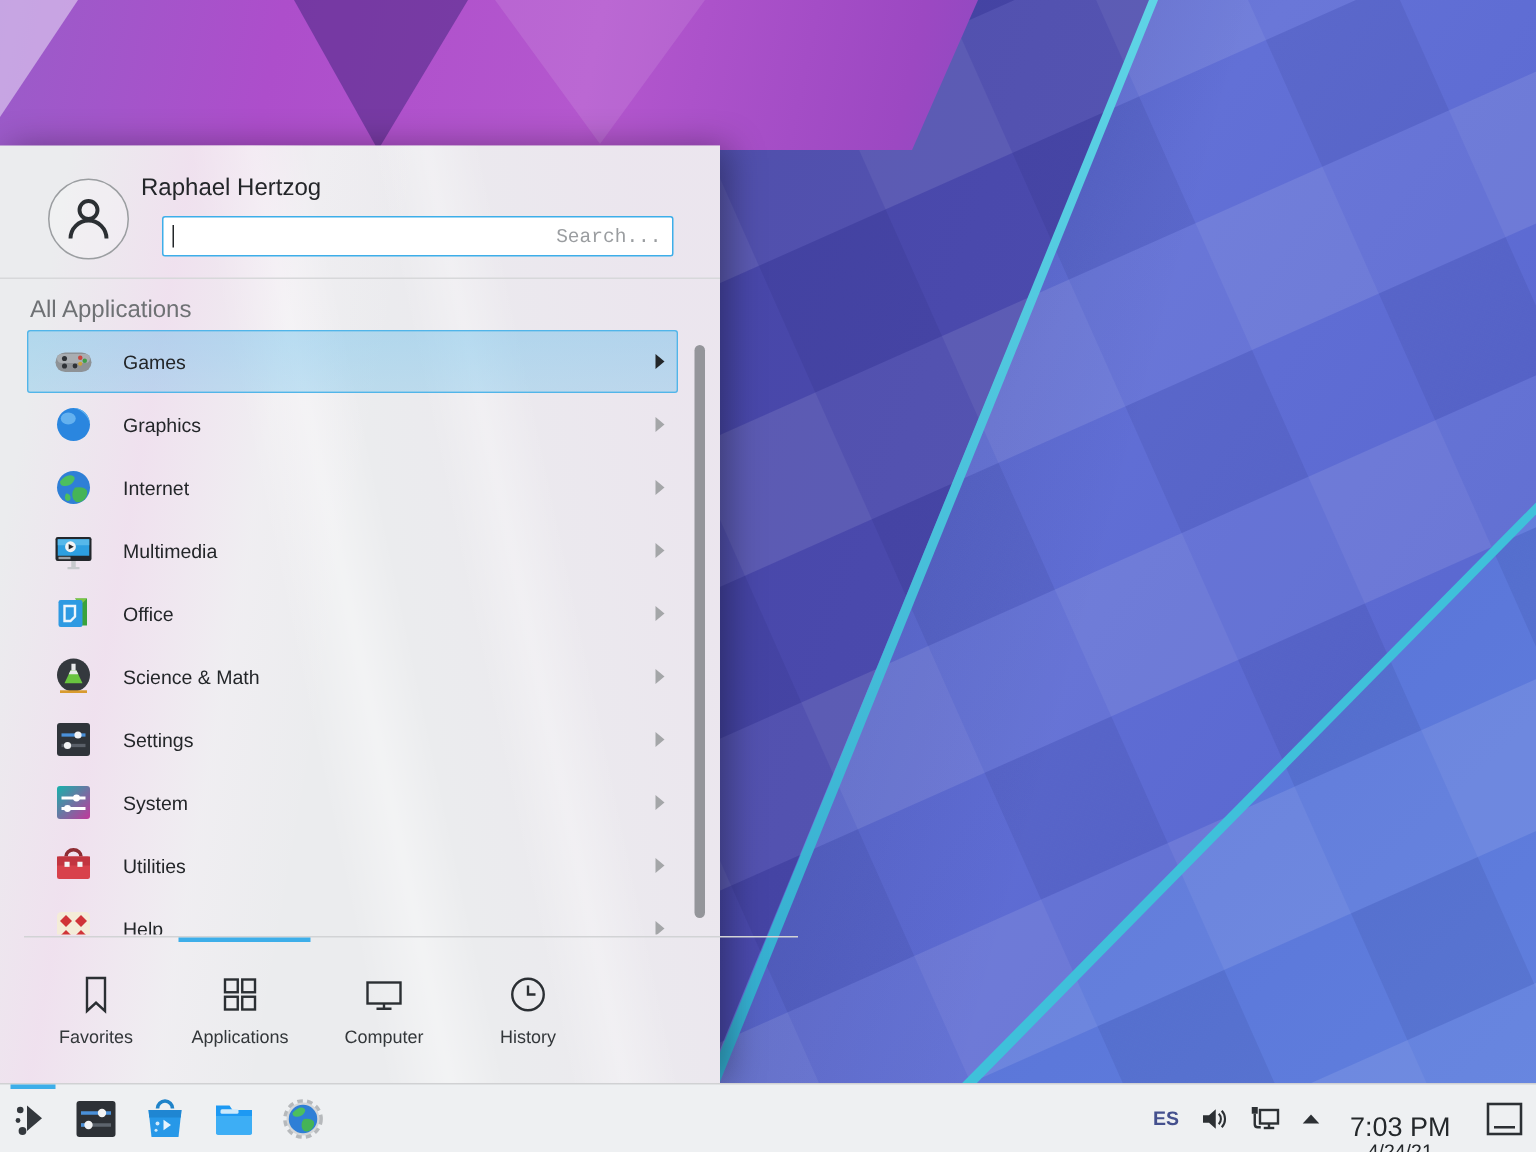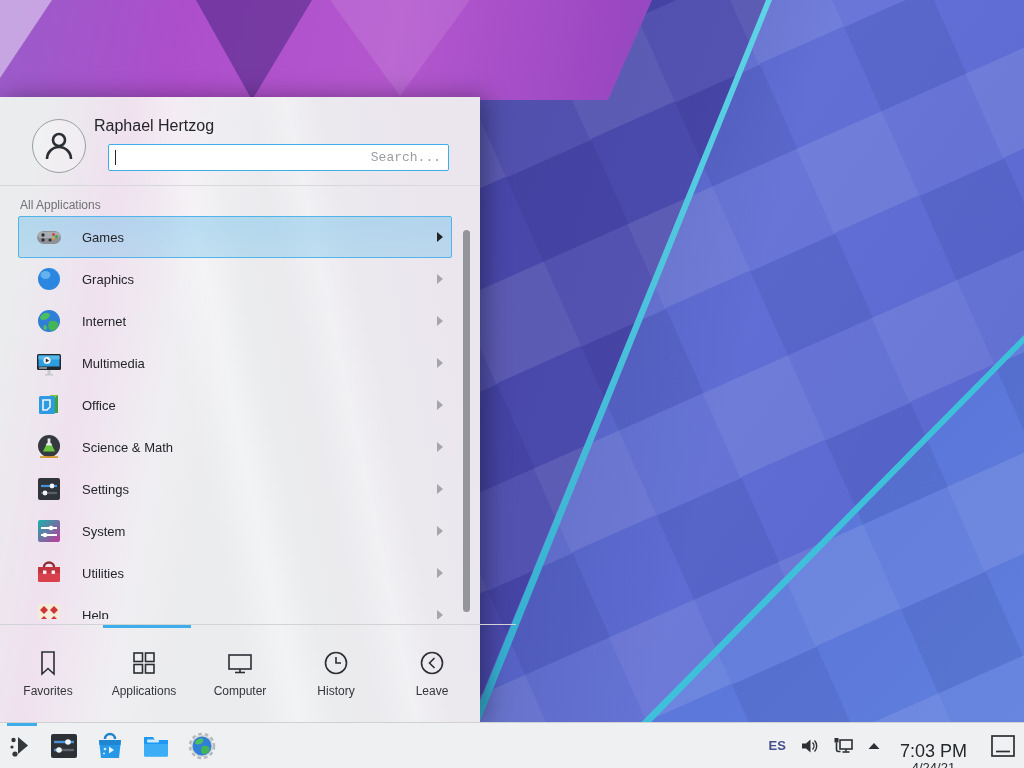--- a/index.html
+++ b/index.html
@@ -39,35 +39,35 @@
   .menu-header{position:relative;height:88px;border-bottom:1px solid #d7d8da;}
   .avatar{position:absolute;left:32px;top:22px;width:52px;height:52px;border:1px solid #9b9ea1;
     border-radius:50%;display:flex;align-items:center;justify-content:center;background:rgba(255,255,255,.25);}
   .user-name{position:absolute;left:94px;top:20px;font-size:16px;color:#232629;}
   .search-wrap{position:absolute;left:108px;top:47px;width:341px;height:27px;}
   .search-input{width:100%;height:100%;box-sizing:border-box;border:1px solid #3daee9;border-radius:2px;
     background:#fff;padding:0 7px;font-size:13px;font-family:Liberation Mono, monospace;color:#232629;outline:none;text-align:right;}
   .search-input::placeholder{color:#9a9da0;}
   .caret{position:absolute;left:7px;top:6px;width:1px;height:15px;background:#232629;}
 
-  .section-label{margin:12px 0 4px 20px;font-size:12px;color:#6e7174;}
+  .section-label{margin:12px 0 4px 20px;font-size:16px;color:#6e7174;}
 
   .category-list{position:relative;height:403px;overflow:hidden;}
   .cat-row{display:flex;align-items:center;height:42px;margin:0 28px 0 18px;border:1px solid transparent;
     border-radius:2px;box-sizing:border-box;padding:0 8px 0 16px;cursor:default;}
   .cat-row.selected{background:linear-gradient(180deg,rgba(61,174,233,.33),rgba(61,174,233,.27));border-color:#51b5e9;}
   .cat-icon{width:27px;height:27px;flex:0 0 27px;display:flex;align-items:center;justify-content:center;}
   .cat-label{margin-left:20px;font-size:13px;color:#232629;flex:1;}
   .cat-arrow{width:0;height:0;border-left:6px solid #a4a6a8;border-top:5px solid transparent;border-bottom:5px solid transparent;}
   .cat-row.selected .cat-arrow{border-left-color:#232629;}
 
   .scrollbar{position:absolute;right:10px;top:133px;width:7px;height:382px;border-radius:4px;background:#7e8184;opacity:.8;}
 
   
-  .tabbar{position:absolute;left:0;bottom:0;width:516px;height:97px;border-top:1px solid #d2d3d5;}
+  .tabbar{position:absolute;left:16px;bottom:0;width:516px;height:97px;border-top:1px solid #d2d3d5;}
   .tab-indicator{position:absolute;top:0;left:103px;width:88px;height:3px;background:#3daee9;}
   .tabs{display:flex;height:100%;}
   .tab{width:96px;display:flex;flex-direction:column;align-items:center;justify-content:center;gap:7px;cursor:default;}
   .tab-label{font-size:12px;color:#33373a;}
 
   
   .taskbar{position:absolute;left:0;top:722px;width:1024px;height:46px;background:#eef0f2;
     border-top:1px solid #d0d1d3;box-sizing:border-box;display:flex;align-items:center;}
   .launcher-btn{position:relative;width:44px;height:100%;display:flex;align-items:center;justify-content:center;}
   .launcher-btn .active-line{position:absolute;top:0;left:7px;width:30px;height:3px;background:#3daee9;}
@@ -297,27 +297,20 @@
           </svg>
           <span class="tab-label">Computer</span>
         </div>
         <div class="tab">
           <svg width="28" height="28" viewBox="0 0 28 28">
             <circle cx="14" cy="14" r="10.5" fill="none" stroke="#2b2f33" stroke-width="1.6"></circle>
             <path d="M14 8 v6 h5" fill="none" stroke="#2b2f33" stroke-width="1.6"></path>
           </svg>
           <span class="tab-label">History</span>
         </div>
-        <div class="tab">
-          <svg width="28" height="28" viewBox="0 0 28 28">
-            <circle cx="14" cy="14" r="10.5" fill="none" stroke="#2b2f33" stroke-width="1.6"></circle>
-            <path d="M16.5 9 l-5 5 5 5" fill="none" stroke="#2b2f33" stroke-width="1.6"></path>
-          </svg>
-          <span class="tab-label">Leave</span>
-        </div>
       </div>
     </div>
   </div>
 
   <div class="taskbar">
 
     <div class="launcher-btn">
       <div class="active-line"></div>
       <svg width="30" height="30" viewBox="0 0 30 30">
         <path d="M11 6 l10 8.5 -10 8.5 z" fill="#33383d"></path>

